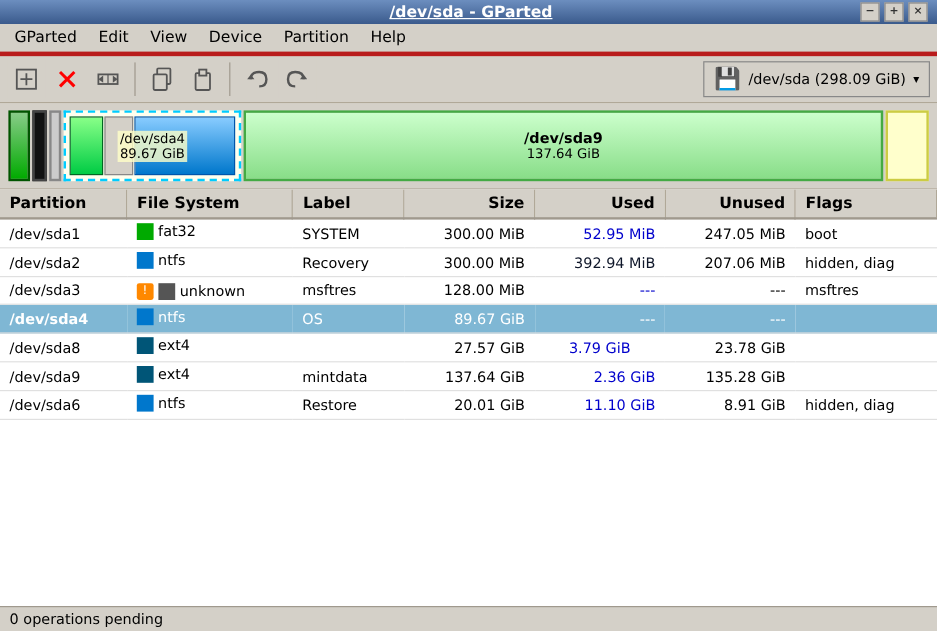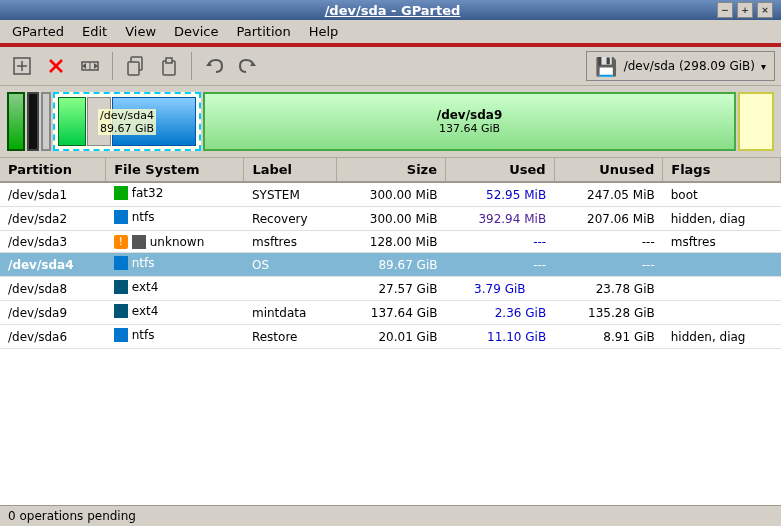--- a/index.html
+++ b/index.html
@@ -281,21 +281,21 @@
           <td>boot</td>
         </tr>
         <tr>
           <td style="font-weight: normal;">/dev/sda2</td>
           <td><span class="fs-badge">
               <span class="fs-color" style="background-color: rgb(0, 119, 204);"></span>
               <span>ntfs</span>
             </span></td>
           <td>Recovery</td>
           <td style="text-align: right;">300.00 MiB</td>
-          <td style="text-align: right; color: #4c1d95;">392.94 MiB</td>
+          <td style="text-align: right; color: #0f172a;">392.94 MiB</td>
           <td style="text-align: right;">207.06 MiB</td>
           <td>hidden, diag</td>
         </tr>
         <tr>
           <td style="font-weight: normal;">/dev/sda3</td>
           <td><span class="fs-badge">
               <span style="width: 14px; height: 14px; background: rgb(255, 136, 0); display: inline-block; border-radius: 2px; font-size: 10px; text-align: center; line-height: 14px; color: white;">!</span>
               <span class="fs-color" style="background-color: rgb(85, 85, 85);"></span>
               <span>unknown</span>
             </span></td>

